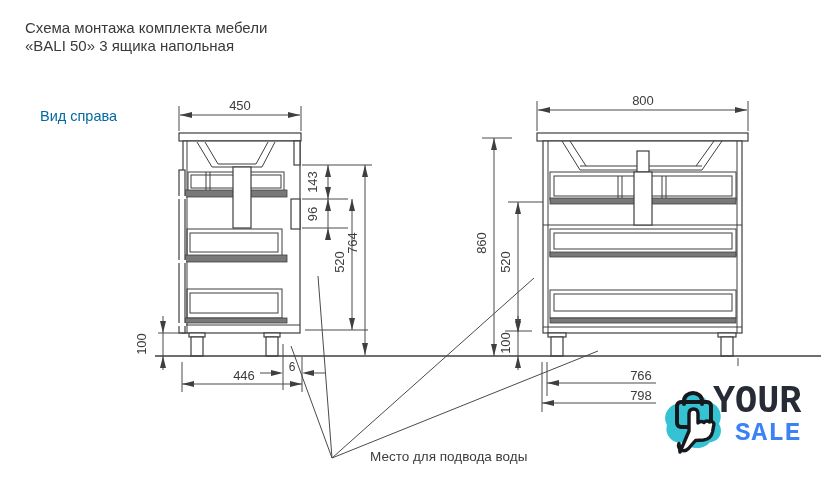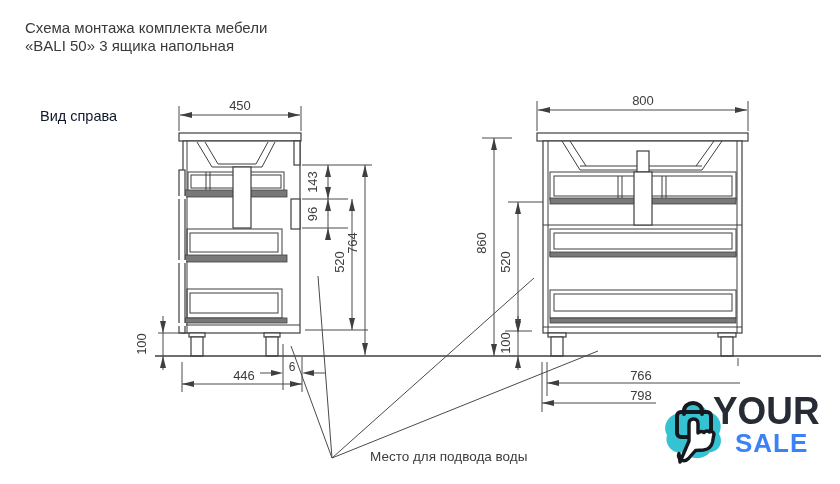--- a/index.html
+++ b/index.html
@@ -1,32 +1,32 @@
 <!DOCTYPE html>
 <html><head>
 <meta charset="utf-8">
 <style>
   html,body{margin:0;padding:0;background:#fff;}
   .canvas{position:relative;width:840px;height:484px;background:#fff;overflow:hidden;
           font-family:"Liberation Sans",sans-serif;}
   .header{position:absolute;left:25px;top:19px;font-size:15px;line-height:17.5px;color:#3a3a3a;}
   .header div{white-space:nowrap;}
-  .view-label{position:absolute;left:40px;top:108px;font-size:14.5px;color:#0f172a;}
+  .view-label{position:absolute;left:40px;top:108px;font-size:14.5px;color:#0369a1;}
   svg.drawing{position:absolute;left:0;top:0;}
   svg.drawing text{font-family:"Liberation Sans",sans-serif;font-size:13px;fill:#3c3c3c;}
   svg.drawing text.small{font-size:12px;}
   svg.drawing text.note{font-size:13.5px;}
   .struct{stroke:#3f3f3f;stroke-width:1.2;fill:#fff;}
   .struct-thin{stroke:#3f3f3f;stroke-width:1;fill:none;}
   .band{fill:#787878;stroke:#3f3f3f;stroke-width:.8;}
   .dimline{stroke:#4a4a4a;stroke-width:1;fill:none;}
   .arrow{fill:#3f3f3f;stroke:none;}
   .leader{stroke:#4a4a4a;stroke-width:1;fill:none;}
   
-  .logo{position:absolute;left:656px;top:384px;width:184px;height:96px;background:#fff;}
+  .logo{position:absolute;left:656px;top:374px;width:184px;height:96px;background:#fff;font-family:Liberation Mono, monospace;}
   .logo .brand-top{position:absolute;left:57px;top:6px;font-size:38px;font-weight:bold;
                    color:#262b36;letter-spacing:0;transform:scaleX(.97);transform-origin:left top;}
   .logo .brand-bottom{position:absolute;left:79px;top:44px;font-size:26px;font-weight:bold;
                    color:#3b82f6;letter-spacing:1px;}
   .logo svg{position:absolute;left:0;top:0;}
 </style>
 </head>
 <body>
 
 <div class="canvas">

